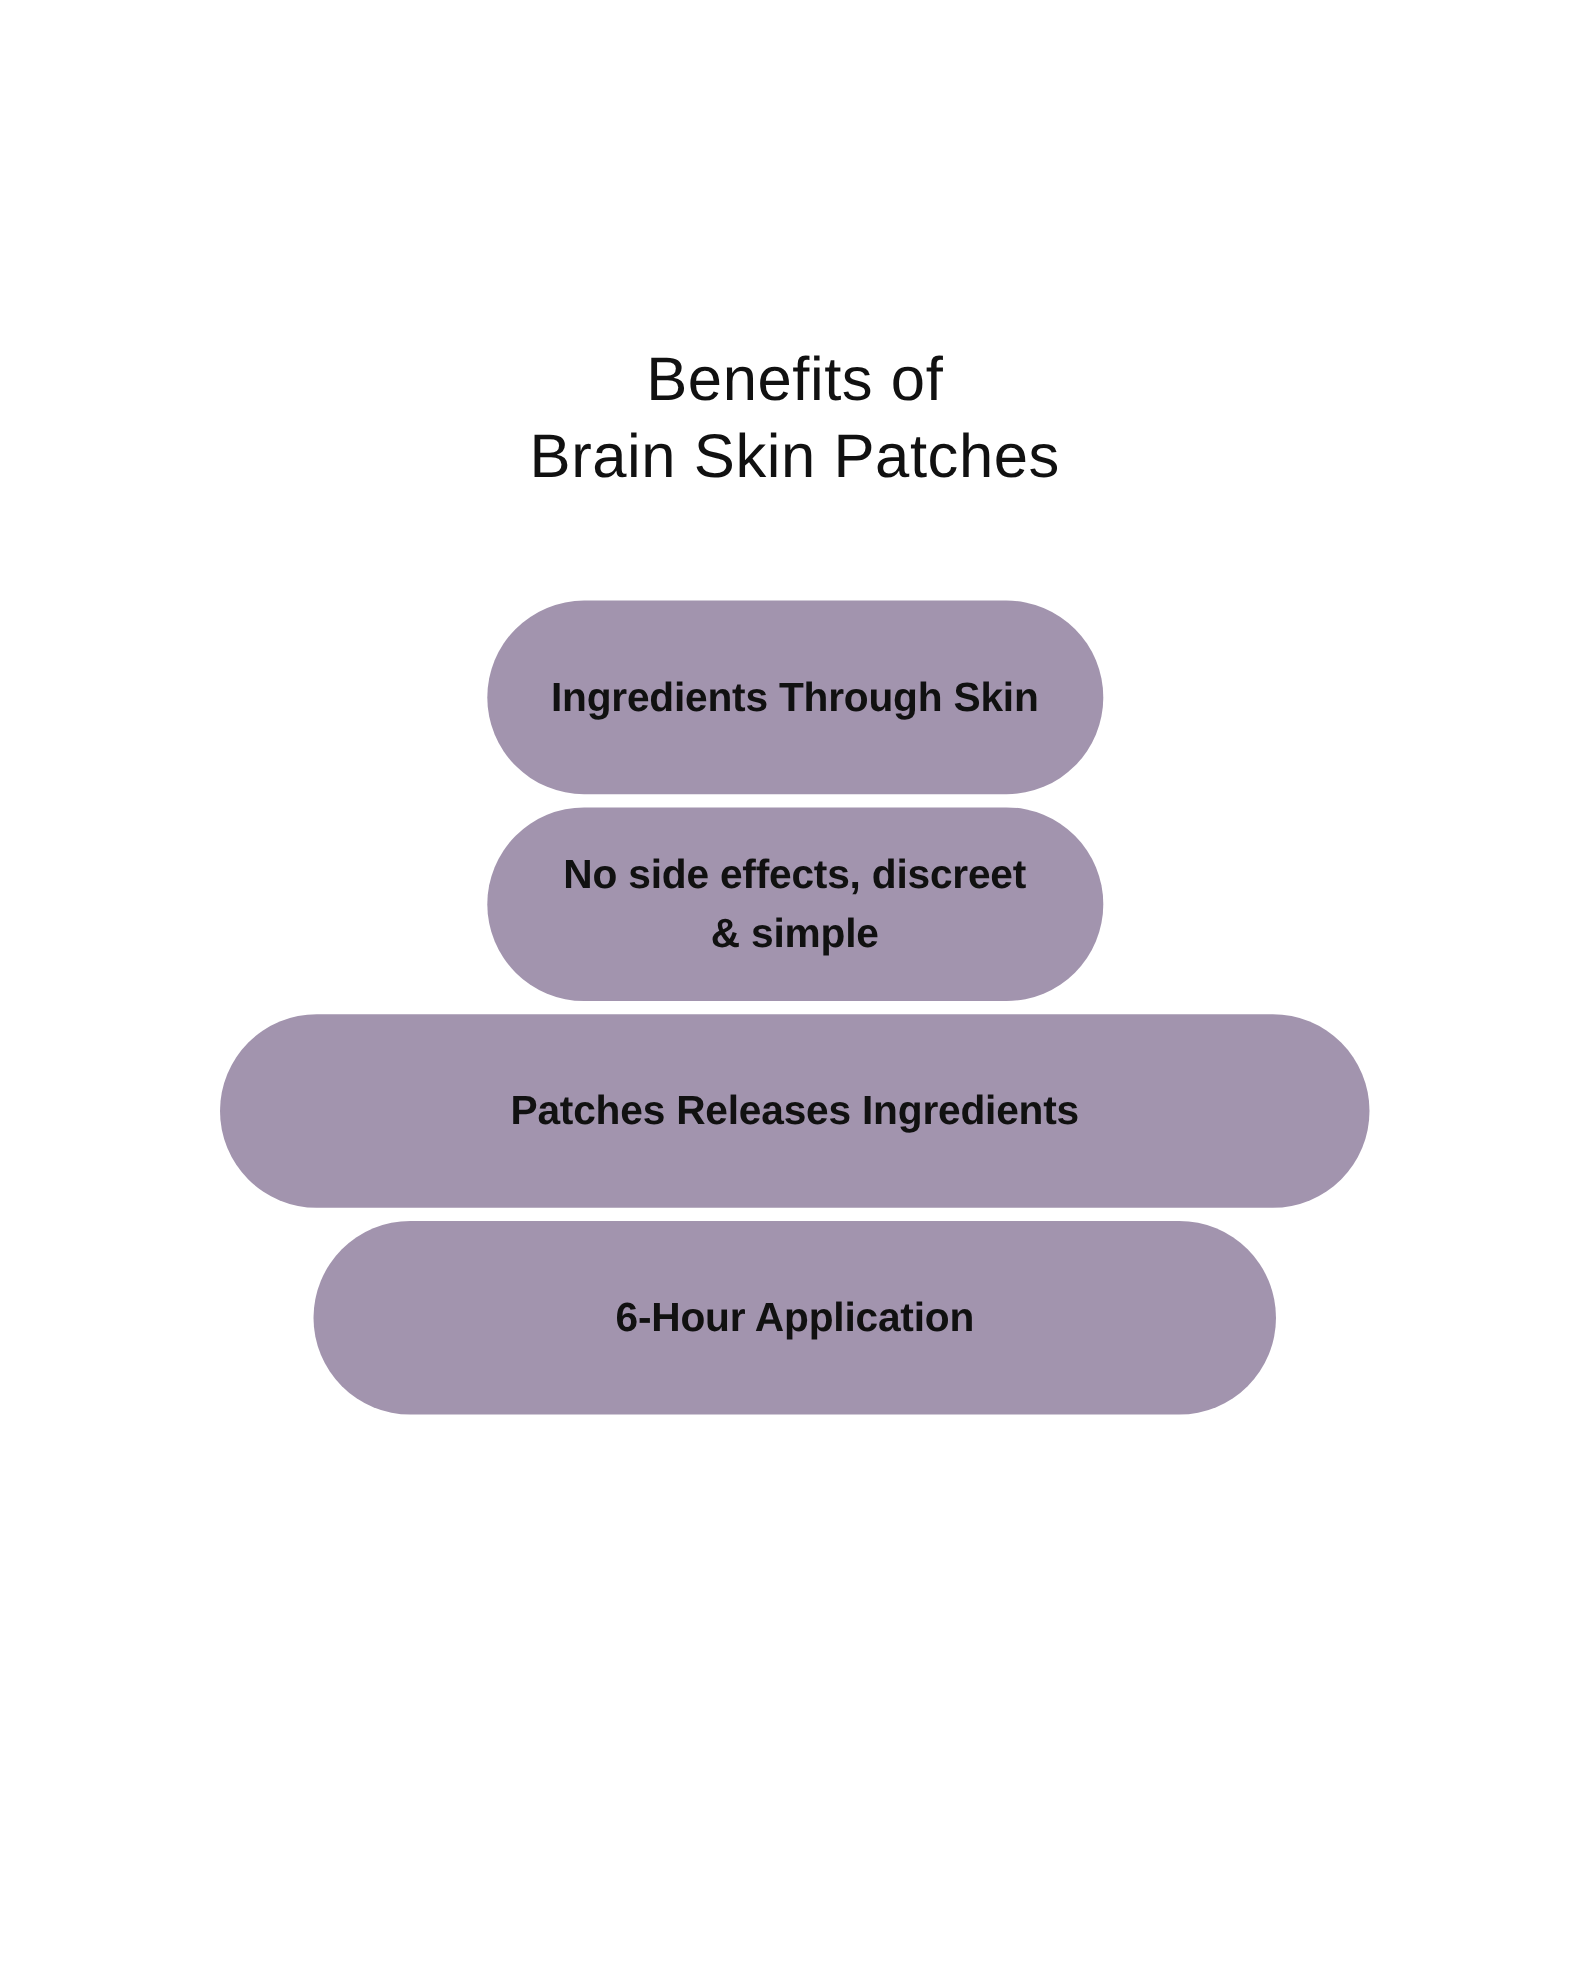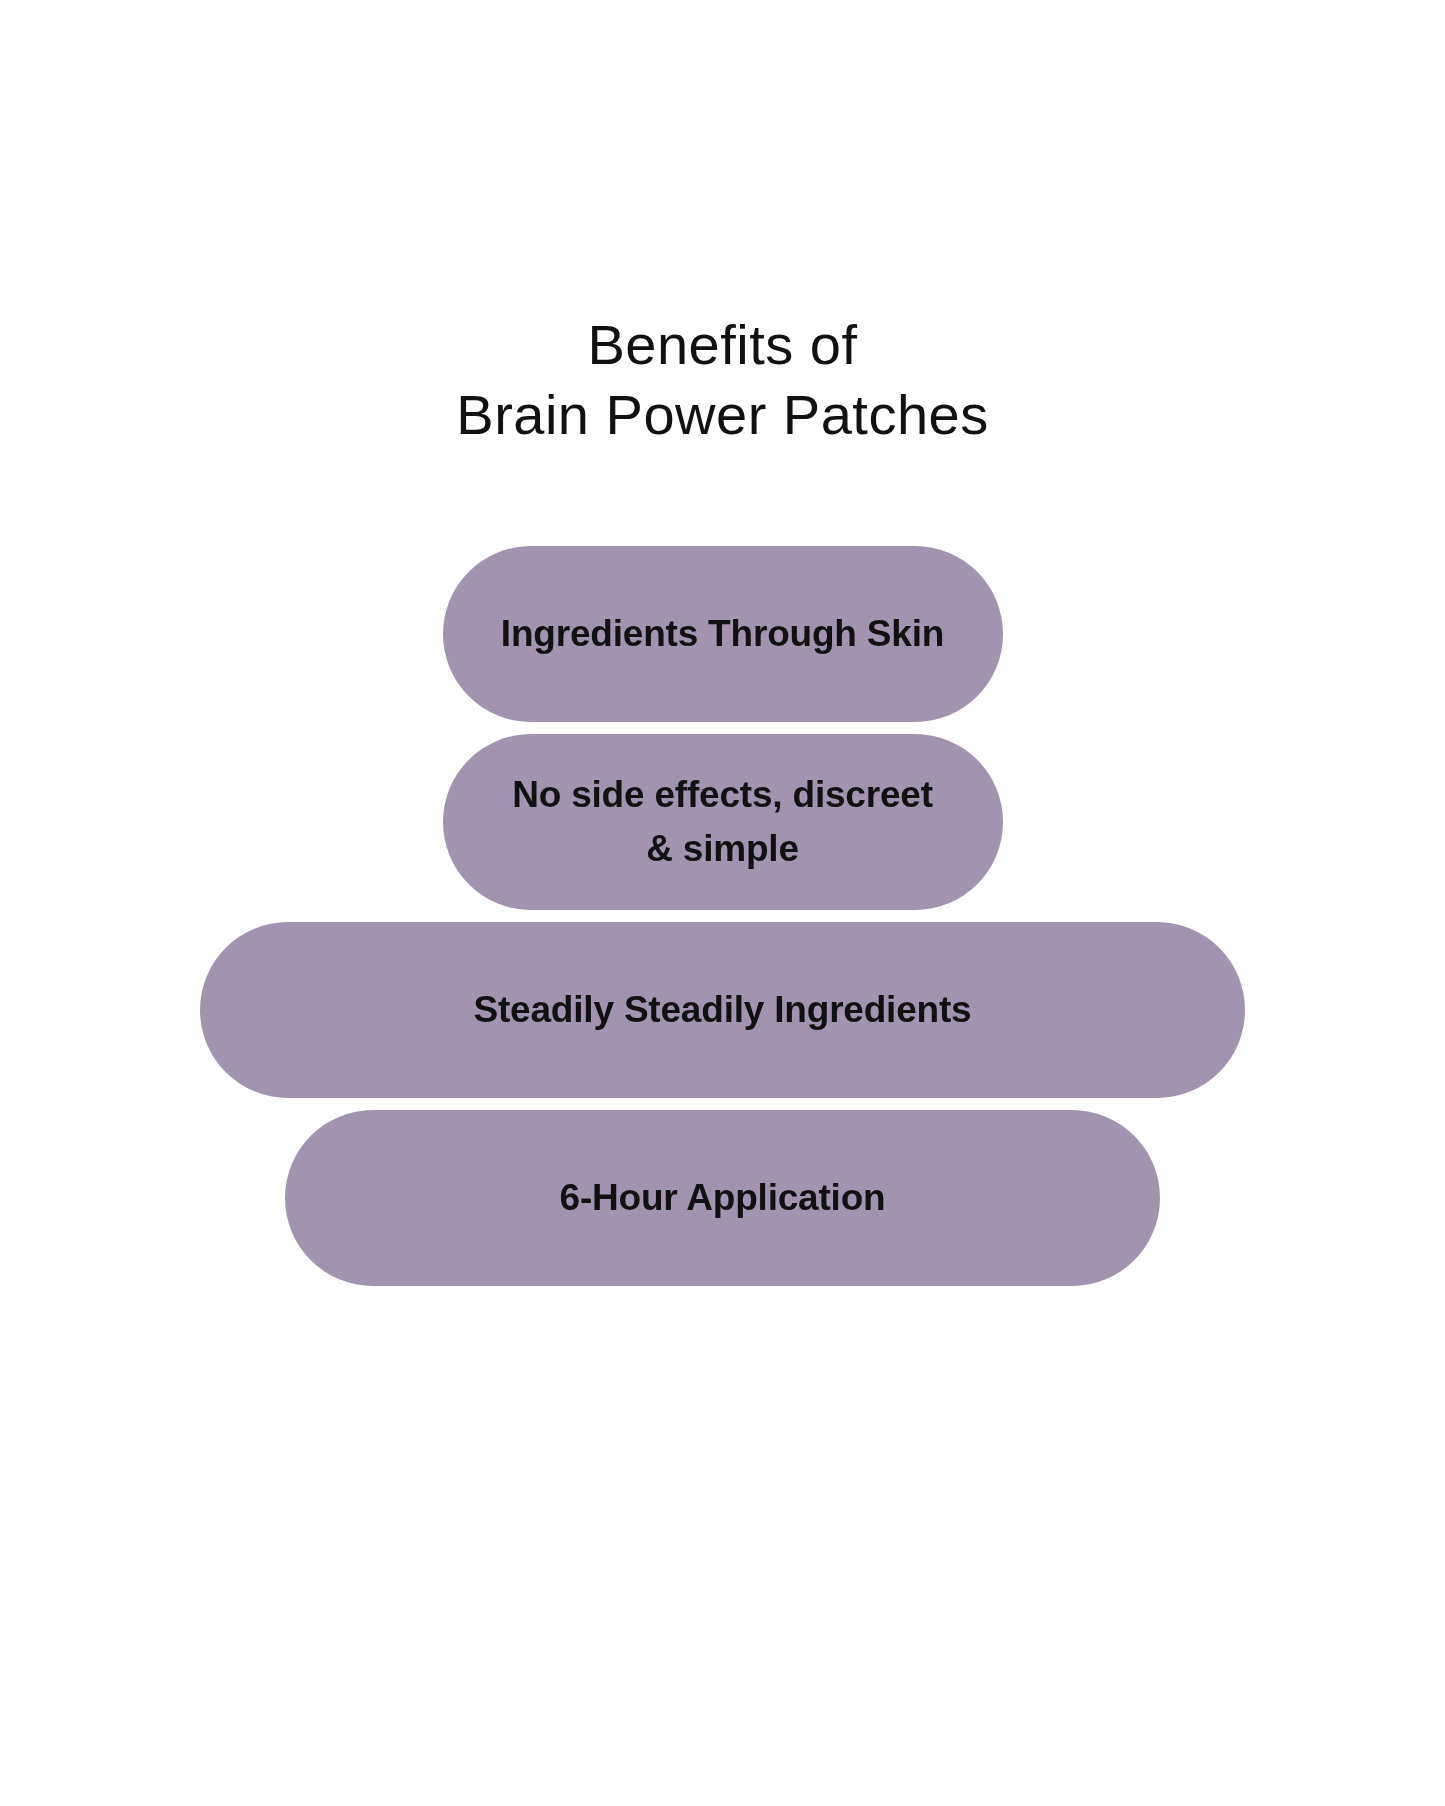--- a/index.html
+++ b/index.html
@@ -55,30 +55,30 @@
   .pill-2{width:560px;}
   .pill-3{width:1045px;}
   .pill-4{width:1045px;}
   .pill-5{width:875px;}
 </style>
 </head>
 <body>
 
 <div class="canvas">
   <div class="title">Benefits of
-Brain Power Patches</div>
+Brain Skin Patches</div>
 
   <div class="pills">
     <div class="pill pill-1">
       <span class="pill-label">Ingredients Through Skin</span>
     </div>
     <div class="pill pill-2">
       <span class="pill-label">No side effects, discreet
 &amp; simple</span>
     </div>
     <div class="pill pill-4">
-      <span class="pill-label">Steadily Steadily Ingredients</span>
+      <span class="pill-label">Patches Releases Ingredients</span>
     </div>
     <div class="pill pill-5">
       <span class="pill-label">6-Hour Application</span>
     </div>
   </div>
 </div>
 
 </body></html>

